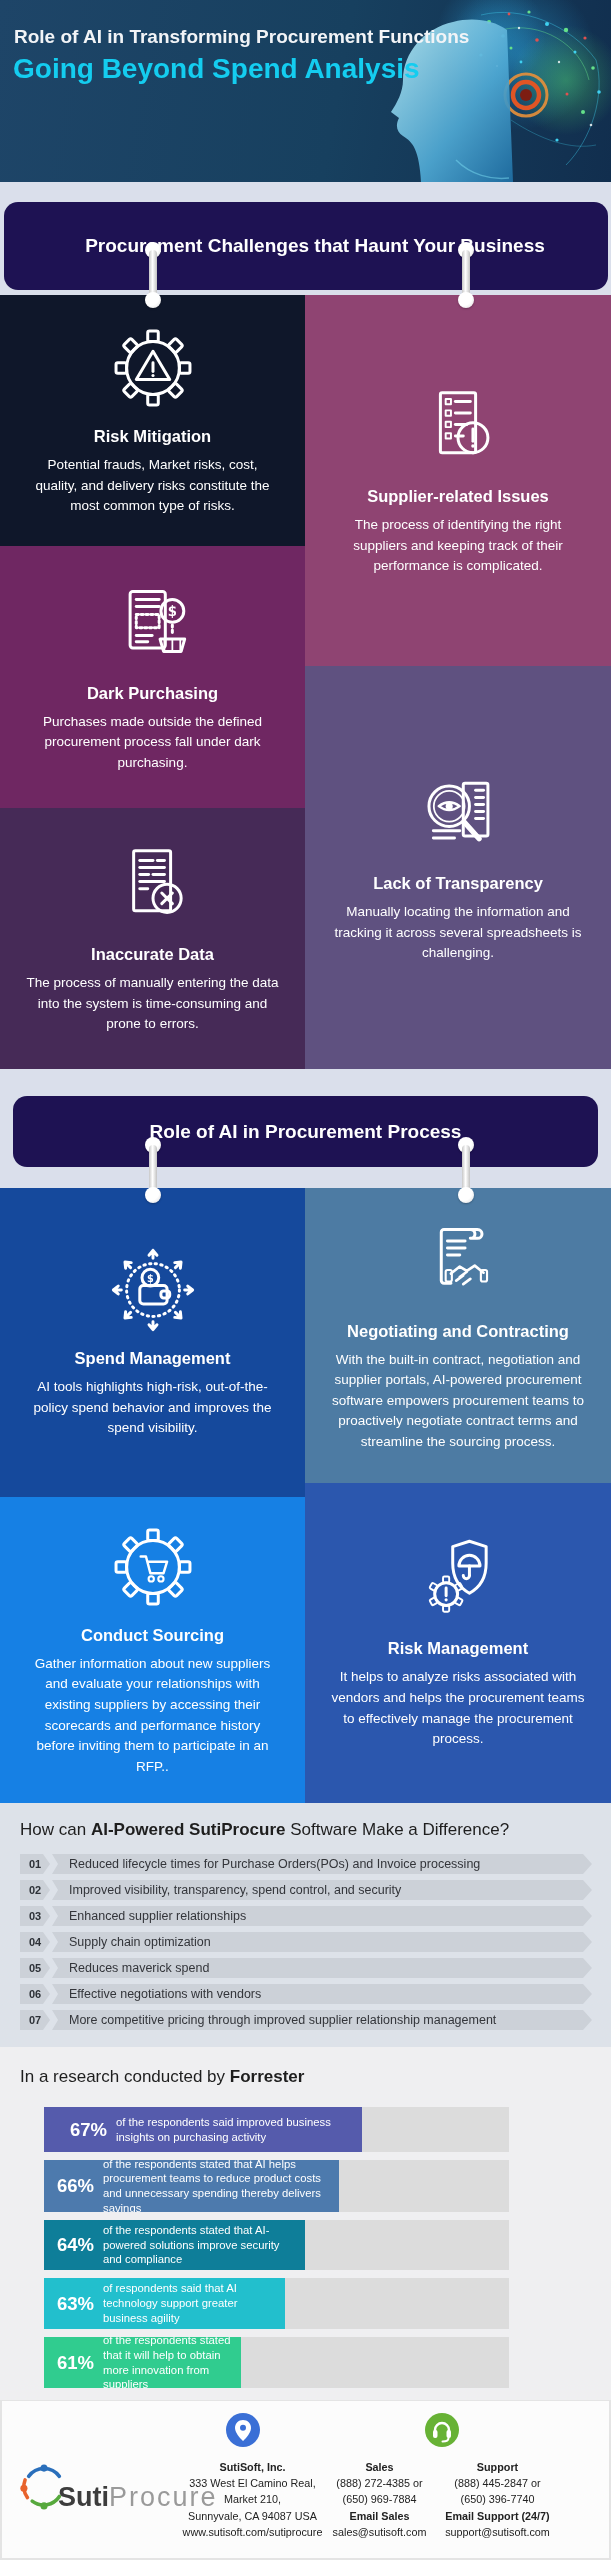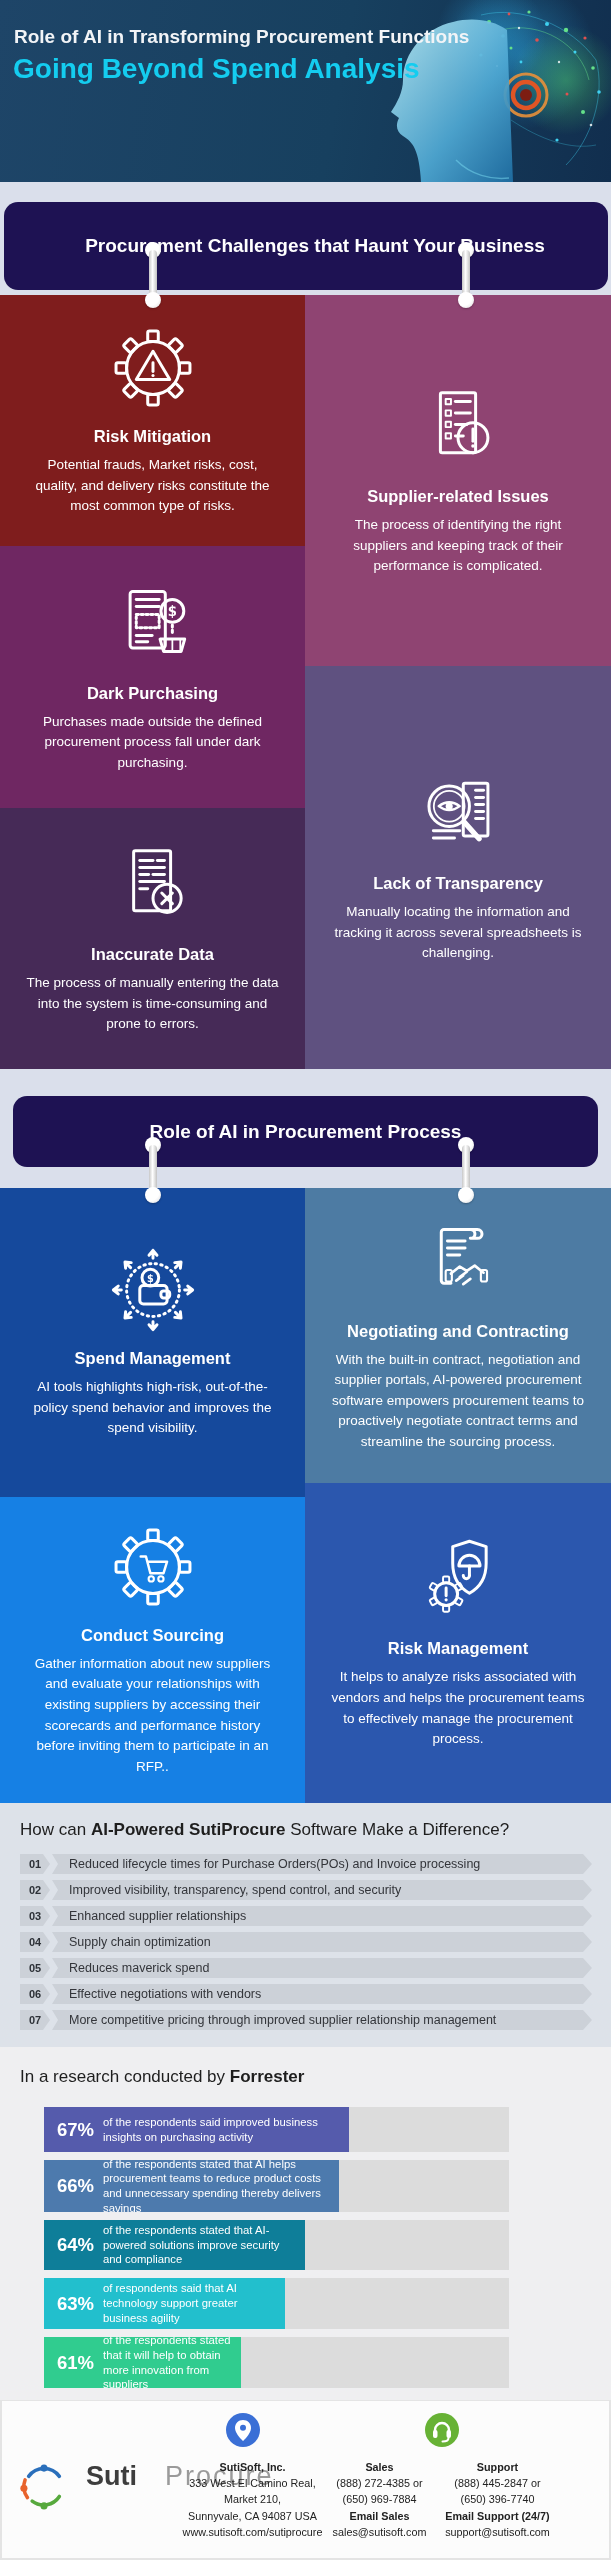--- a/index.html
+++ b/index.html
@@ -69,21 +69,21 @@
           border:2px solid #e4e4e4;border-top-width:1px;font-size:10.8px;color:#222;}
   .f-icon{position:absolute;top:11px;width:36px;height:36px;}
   .f-icon.loc{left:223px;}
   .f-icon.sup{left:422px;}
   .fcol{position:absolute;top:58px;text-align:center;line-height:1.5;}
   .fcol .b{font-weight:bold;}
   .fcol.addr{left:163px;width:175px;}
   .fcol.sales{left:320px;width:115px;}
   .fcol.support{left:428px;width:135px;}
   .flink{color:#222;text-decoration:none;}
-  .logo{position:absolute;left:16px;top:60px;display:flex;align-items:flex-start;gap:28px;}
+  .logo{position:absolute;left:16px;top:60px;display:flex;align-items:flex-end;}
   .logo-suti{font-size:27px;font-weight:bold;color:#3d3d3d;margin-left:-12px;}
   .logo-procure{font-size:27px;font-weight:300;color:#9a9a9a;letter-spacing:2px;}
 </style>
 </head>
 <body>
 
 <div class="page">
 
   <header class="hero">
     <svg class="head-art" width="250" height="182" viewBox="0 0 250 182">
@@ -159,21 +159,21 @@
       <span class="dot bot"></span>
     </div>
   <div class="pin" style="left:458px;top:242px;">
       <span class="dot top"></span>
       <span class="stem"></span>
       <span class="dot bot"></span>
     </div>
 
   <div class="grid">
     <div class="gcol l">
-      <section class="card h251" style="background: #7f1d1d;">
+      <section class="card h251" style="background: #0f172a;">
         <svg class="icon" viewBox="0 0 100 100">
           <g class="lineart">
             <g>
                 <rect x="44" y="8" width="12" height="12" rx="2"></rect>
                 <rect x="44" y="8" width="12" height="12" rx="2" transform="rotate(45 50 50)"></rect>
                 <rect x="44" y="8" width="12" height="12" rx="2" transform="rotate(90 50 50)"></rect>
                 <rect x="44" y="8" width="12" height="12" rx="2" transform="rotate(135 50 50)"></rect>
                 <rect x="44" y="8" width="12" height="12" rx="2" transform="rotate(180 50 50)"></rect>
                 <rect x="44" y="8" width="12" height="12" rx="2" transform="rotate(225 50 50)"></rect>
                 <rect x="44" y="8" width="12" height="12" rx="2" transform="rotate(270 50 50)"></rect>
@@ -423,21 +423,21 @@
     <div class="ditem">
         <div class="dnum">07</div>
         <div class="dbar">More competitive pricing through improved supplier relationship management</div>
       </div>
   </section>
 
   <section class="research">
     <h2 class="sec-heading"><span>In a research conducted by </span><b>Forrester</b></h2>
     <div class="rbars">
       <div class="rrow" style="height: 45px; background: rgb(220, 220, 220);">
-          <div class="rfill" style="width: 65.5%; background: rgb(85, 91, 172);">
+          <div class="rfill" style="width: 65.5%; background: rgb(85, 91, 172); padding-left: 13px;">
             <span class="rpct">67%</span>
             <span class="rtext">of the respondents said improved business insights on purchasing activity</span>
           </div>
         </div>
       <div class="rrow" style="height: 52px; background: rgb(220, 220, 220);">
           <div class="rfill" style="width: 63.5%; background: rgb(77, 122, 173);">
             <span class="rpct">66%</span>
             <span class="rtext">of the respondents stated that AI helps procurement teams to reduce product costs and unnecessary spending thereby delivers savings</span>
           </div>
         </div>

